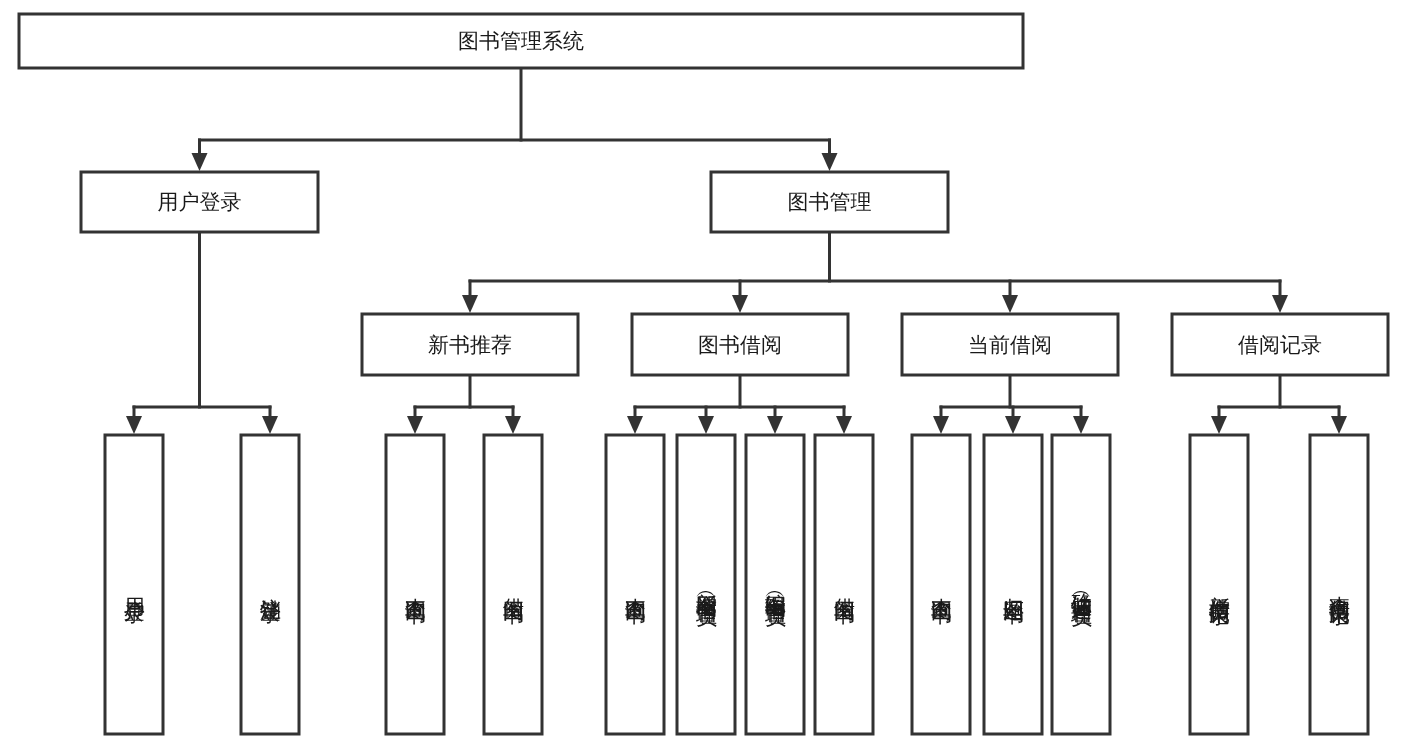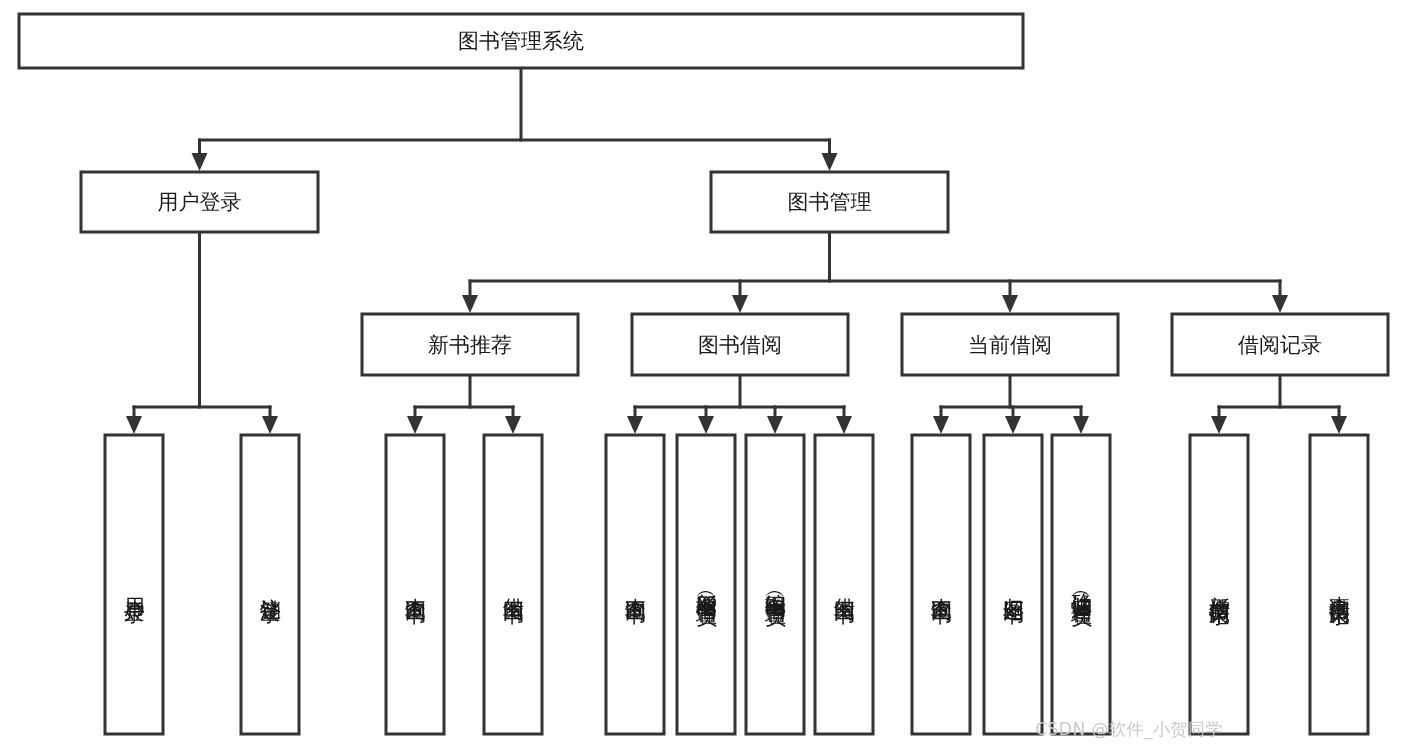--- a/index.html
+++ b/index.html
@@ -170,14 +170,13 @@
       <div class="leaf-label-wrap" style="left: 1052px; top: 435px; width: 58px; height: 299px;">
         <span class="leaf-label">确认归还（管理员）</span>
       </div>
       <div class="leaf-label-wrap" style="left: 1190px; top: 435px; width: 58px; height: 299px;">
         <span class="leaf-label">新增借阅记录</span>
       </div>
       <div class="leaf-label-wrap" style="left: 1310px; top: 435px; width: 58px; height: 299px;">
         <span class="leaf-label">查询借阅记录</span>
       </div>
     </div>
-  <div class="watermark">CSDN @软件_小贺同学</div>
 </div>
 
 </body></html>

